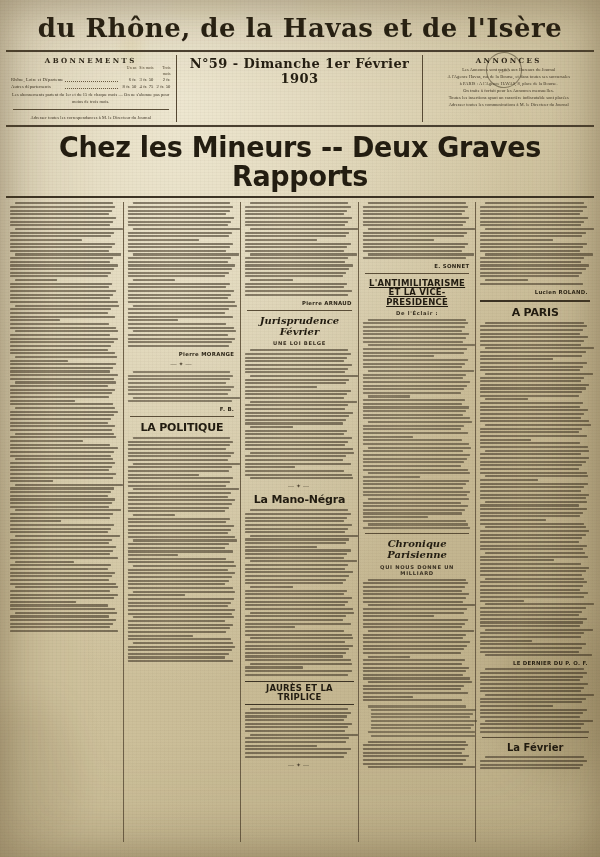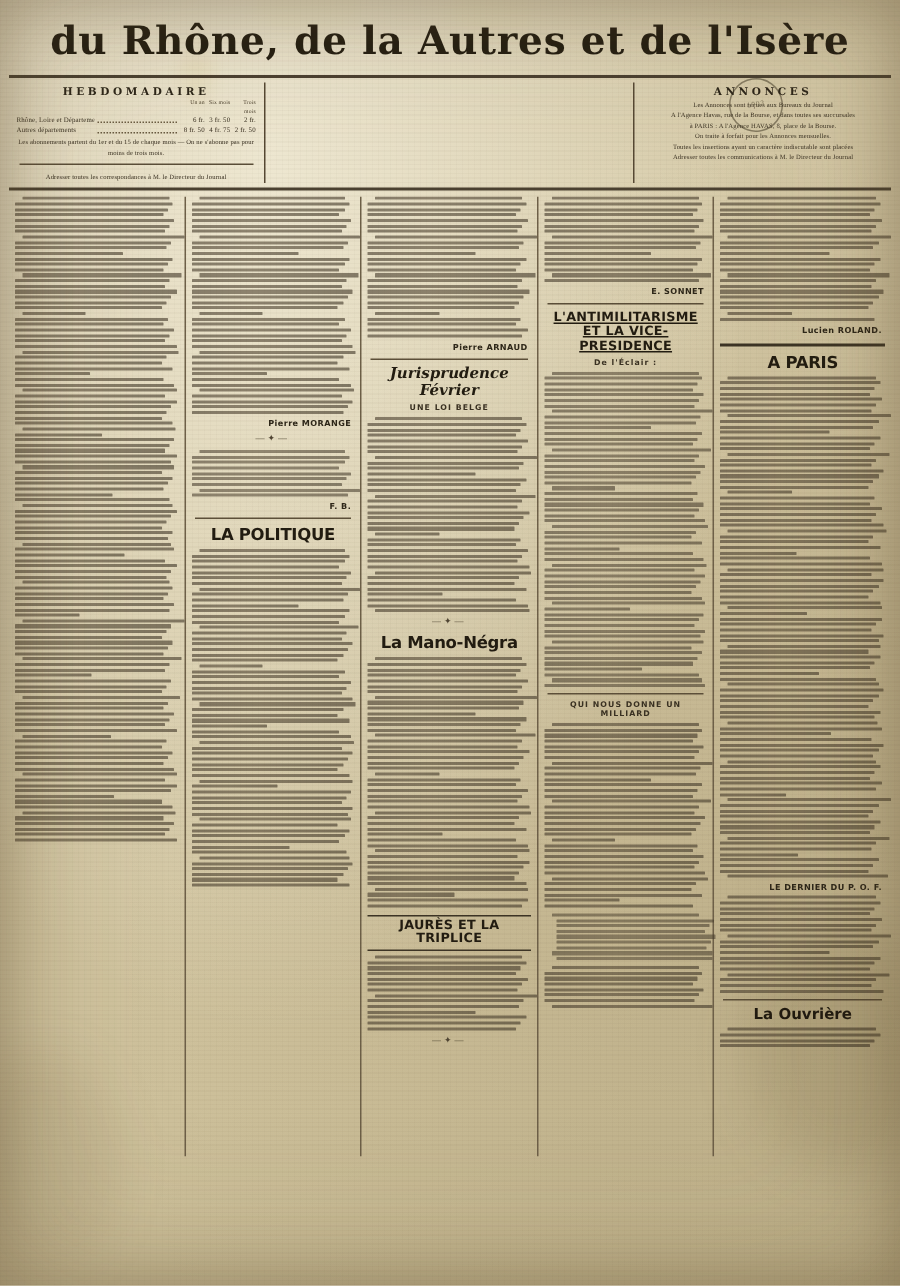--- a/index.html
+++ b/index.html
@@ -153,28 +153,28 @@
   .body .ln.i{margin-left:5px;}
   .verse .ln{margin-left:8px;width:78%;opacity:.55;}
   .quote .ln{opacity:.58;}
 </style>
 </head>
 <body>
 
 <div class="page">
 
   <div class="masthead">
-    <div class="title-sub">du Rhône, de la Autres et de l'Isère</div>
+    <div class="title-sub">du Rhône, de la Havas et de l'Isère</div>
     <div class="stamp">1903</div>
   </div>
 
   <div class="infobar">
 
     <div class="infocell ic-left">
-      <div class="ic-head">HEBDOMADAIRE</div>
+      <div class="ic-head">ABONNEMENTS</div>
       <div class="rate-row rate-hdr">
         <span class="rate-name"></span>
         <span class="rate-v">Un an</span>
         <span class="rate-v">Six mois</span>
         <span class="rate-v">Trois mois</span>
       </div>
       <div class="rate-row">
         <span class="rate-name">Rhône, Loire et Départements limitrophes</span>
         <span class="dotfill"></span>
         <span class="rate-v">6 fr.</span>
@@ -187,33 +187,38 @@
         <span class="rate-v">8 fr. 50</span>
         <span class="rate-v">4 fr. 75</span>
         <span class="rate-v">2 fr. 50</span>
       </div>
       <div class="tinyline">Les abonnements partent du 1er et du 15 de chaque mois — On ne s'abonne pas pour moins de trois mois.</div>
       <div class="rule-thin"></div>
       <div class="tinyline">Adresser toutes les correspondances à M. le Directeur du Journal</div>
     </div>
 
     <div class="infocell ic-mid">
+      <div class="issue">N°59 - Dimanche 1er Février 1903</div>
     </div>
 
     <div class="infocell ic-right">
       <div class="ic-head">ANNONCES</div>
       <div class="tinyline">Les Annonces sont reçues aux Bureaux du Journal</div>
       <div class="tinyline">A l'Agence Havas, rue de la Bourse, et dans toutes ses succursales</div>
       <div class="tinyline">à PARIS : A l'Agence HAVAS, 8, place de la Bourse.</div>
       <div class="tinyline">On traite à forfait pour les Annonces mensuelles.</div>
       <div class="tinyline">Toutes les insertions ayant un caractère indiscutable sont placées</div>
       <div class="tinyline">Adresser toutes les communications à M. le Directeur du Journal</div>
     </div>
   </div>
 
+  <div class="headline-wrap">
+    <div class="headline">Chez les Mineurs -- Deux Graves Rapports</div>
+    <div class="rule-heavy"></div>
+  </div>
 
   <div class="cols">
 
     <div class="col">
       <div class="body">
           <div class="ln i" style="width:90%"></div>
           <div class="ln" style="width:97%"></div>
           <div class="ln" style="width:94%"></div>
           <div class="ln" style="width:91%"></div>
           <div class="ln" style="width:98%"></div>
@@ -677,20 +682,21 @@
           <div class="ln" style="width:90%"></div>
           <div class="ln" style="width:97%"></div>
           <div class="ln" style="width:94%"></div>
           <div class="ln" style="width:91%"></div>
           <div class="ln" style="width:60%"></div>
           <div class="ln" style="width:95%"></div>
           <div class="ln i" style="width:92%"></div>
           <div class="ln" style="width:99%"></div>
         </div>
       <div class="rule-thin"></div>
+      <div class="art-h h-lg h-serif">Chronique Parisienne</div>
       <div class="sub-h">QUI NOUS DONNE UN MILLIARD</div>
       <div class="body">
           <div class="ln i" style="width:90%"></div>
           <div class="ln" style="width:97%"></div>
           <div class="ln" style="width:94%"></div>
           <div class="ln" style="width:91%"></div>
           <div class="ln" style="width:98%"></div>
           <div class="ln" style="width:95%"></div>
           <div class="ln" style="width:92%"></div>
           <div class="ln i" style="width:99%"></div>
@@ -883,21 +889,21 @@
           <div class="ln" style="width:66%"></div>
           <div class="ln" style="width:97%"></div>
           <div class="ln" style="width:94%"></div>
           <div class="ln" style="width:91%"></div>
           <div class="ln i" style="width:98%"></div>
           <div class="ln" style="width:95%"></div>
           <div class="ln" style="width:92%"></div>
           <div class="ln" style="width:99%"></div>
         </div>
       <div class="rule-thin"></div>
-      <div class="art-h h-lg">La Ouvrière</div>
+      <div class="art-h h-lg">La Février</div>
       <div class="body">
           <div class="ln i" style="width:90%"></div>
           <div class="ln" style="width:97%"></div>
           <div class="ln" style="width:94%"></div>
           <div class="ln" style="width:91%"></div>
         </div>
     </div>
   </div>
 
   <div class="stain" style="left:170px;top:-14px;width:70px;height:34px;background:rgba(255,255,245,.5);filter:blur(7px);"></div>

